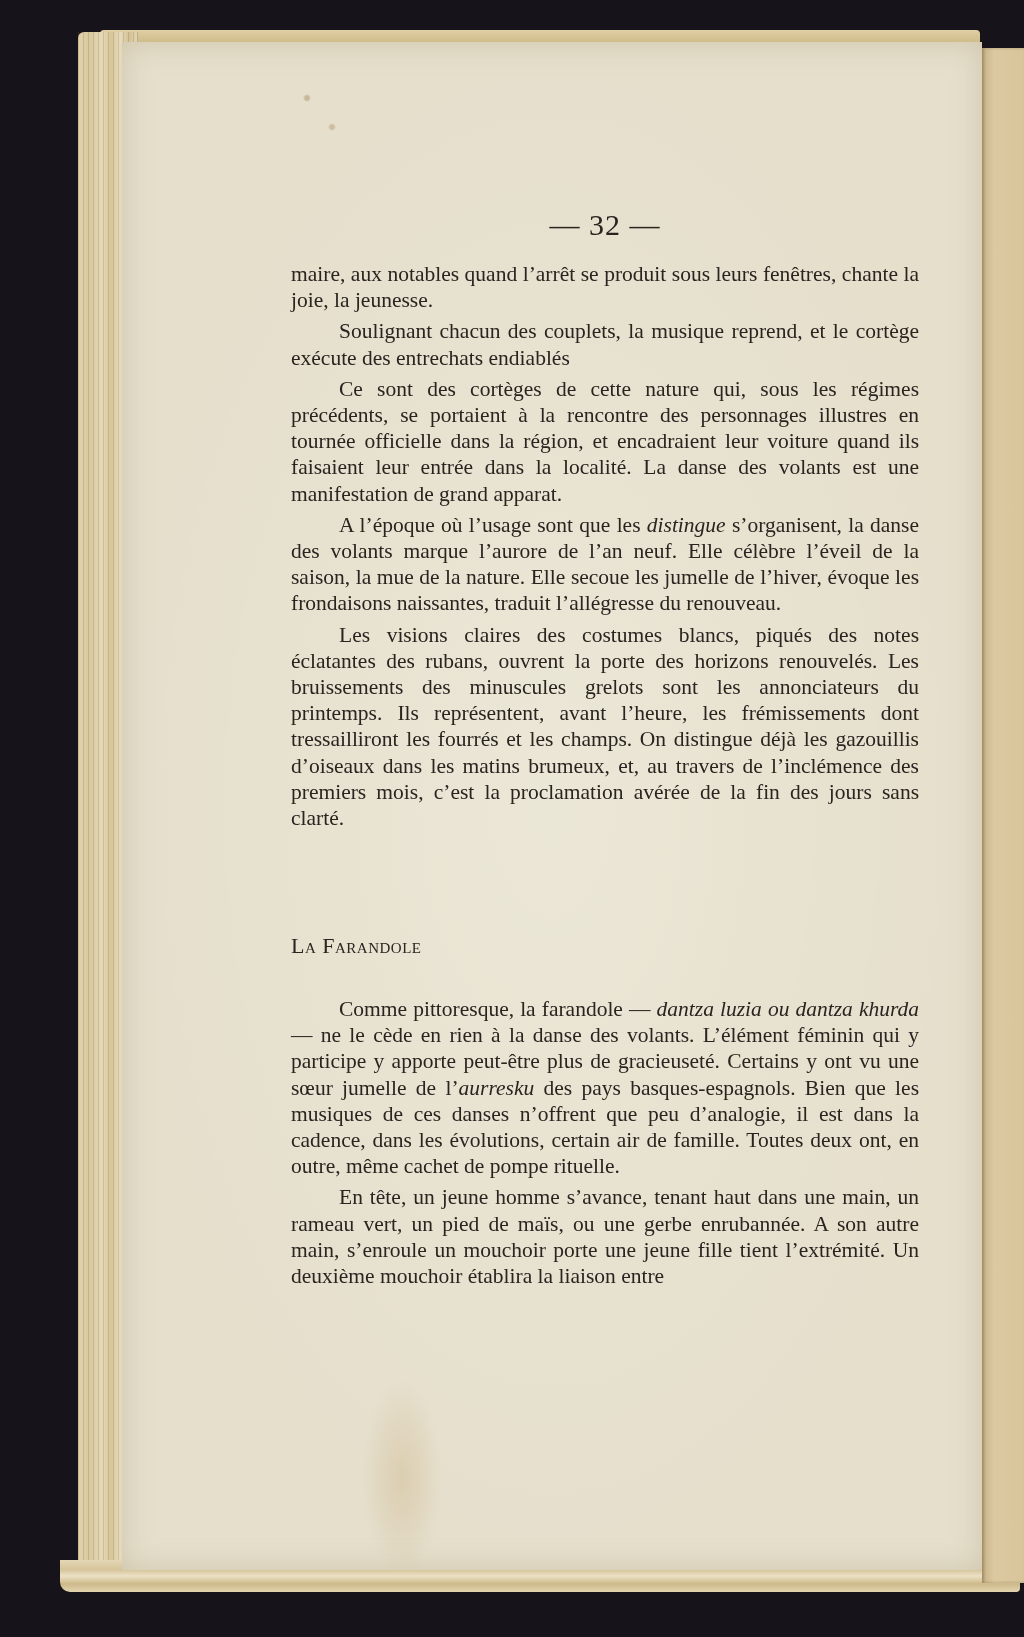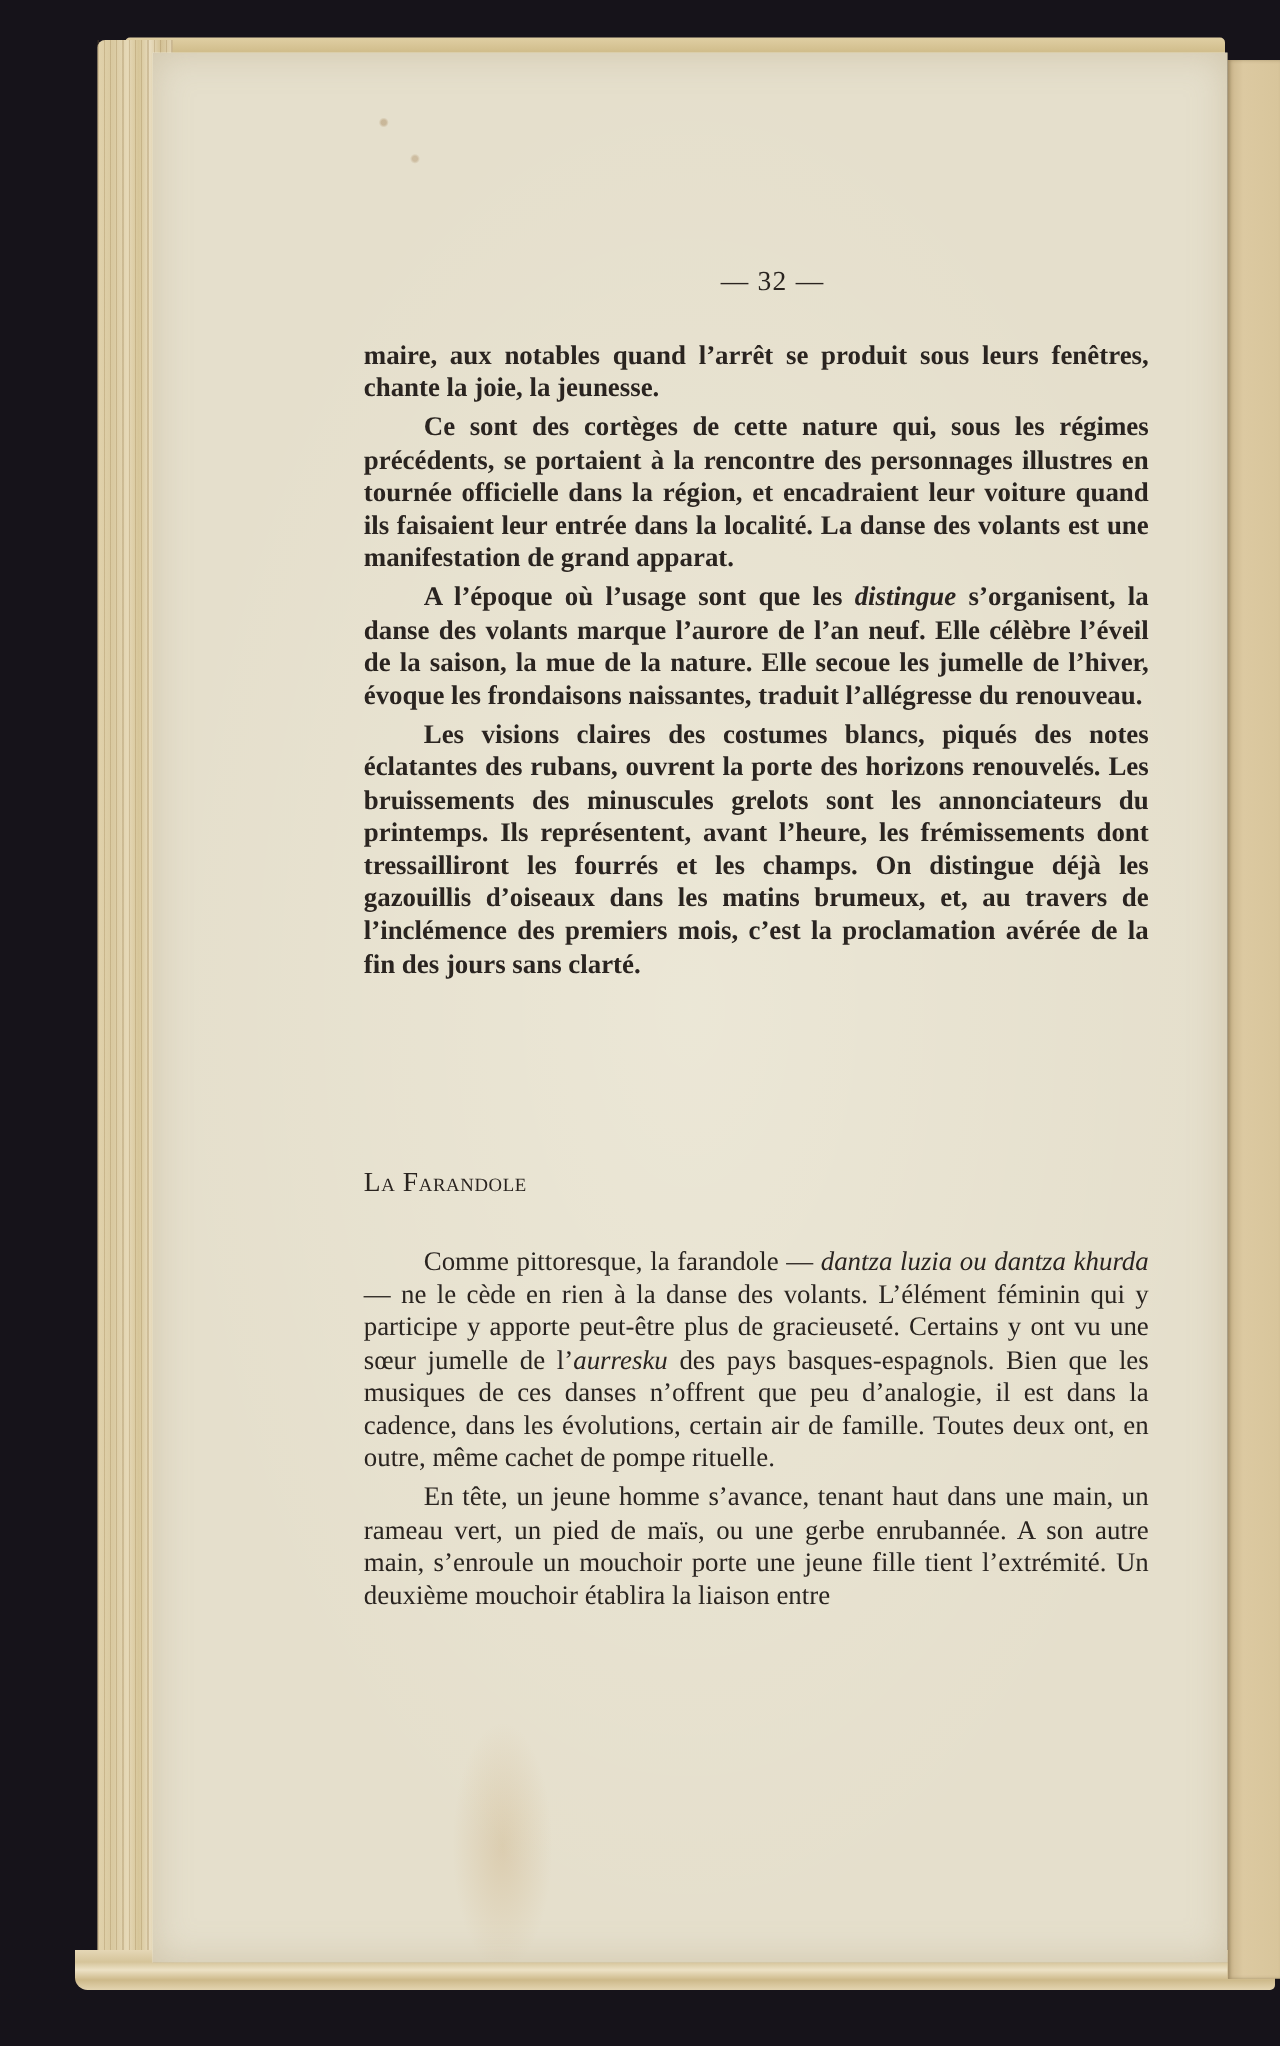--- a/index.html
+++ b/index.html
@@ -52,31 +52,31 @@
         radial-gradient(ellipse at 280px 1435px, rgba(190,150,90,0.25), transparent 40px);
       box-shadow: inset 0 0 30px rgba(170,150,110,0.35);
     }
     .text-block {
       position: absolute; left: 291px; top: 0; width: 628px;
       color: #2a2420;
       font-size: 21.5px;
       line-height: 26.2px;
     }
     .page-number {
-      position: absolute; left: 13px; top: 212px; width: 100%;
-      text-align: center; font-size: 22px; letter-spacing: 1px;
+      position: absolute; left: 0; top: 212px; width: 100%;
+      text-align: center; font-size: 30px; letter-spacing: 1px;
     }
     .para {
       margin: 0; text-align: justify;
       text-indent: 48px;
       hyphens: manual;
     }
     .para.noindent { text-indent: 0; }
     .para + .para { margin-top: 5px; }
-    .section-1 { position: absolute; top: 271px; left: 0; width: 100%; font-weight: bold; }
+    .section-1 { position: absolute; top: 261px; left: 0; width: 100%; }
     .heading {
       position: absolute; top: 933px; left: 0; width: 100%;
       font-size: 22px; letter-spacing: 0.5px;
       font-variant: small-caps;
     }
     .section-2 { position: absolute; top: 996px; left: 0; width: 100%; }
     em { font-style: italic; }
   </style>
 </head>
 <body>
@@ -88,20 +88,21 @@
   </div>
 <div class="stack-bottom"></div>
 <div class="next-page"></div>
 <div class="page"></div>
 
 <div class="text-block">
   <div class="page-number">— 32 —</div>
 
   <div class="section-1">
     <p class="para noindent"><span>maire, aux notables quand l’arrêt se produit sous leurs fenêtres, chante la joie, la jeunesse.</span></p>
+    <p class="para"><span>Soulignant chacun des couplets, la musique reprend, et le cortège exécute des entrechats endiablés</span></p>
     <p class="para"><span>Ce sont des cortèges de cette nature qui, sous les régimes précédents, se portaient à la rencontre des personnages illustres en tournée officielle dans la région, et encadraient leur voiture quand ils faisaient leur entrée dans la localité. La danse des volants est une manifestation de grand apparat.</span></p>
     <p class="para"><span>A l’époque où l’usage sont que les </span><em>distingue</em><span> s’organisent, la danse des volants marque l’aurore de l’an neuf. Elle célèbre l’éveil de la saison, la mue de la nature. Elle secoue les jumelle de l’hiver, évoque les frondaisons naissantes, traduit l’allégresse du renouveau.</span></p>
     <p class="para"><span>Les visions claires des costumes blancs, piqués des notes éclatantes des rubans, ouvrent la porte des horizons renouvelés. Les bruissements des minuscules grelots sont les annonciateurs du printemps. Ils représentent, avant l’heure, les frémissements dont tressailliront les fourrés et les champs. On distingue déjà les gazouillis d’oiseaux dans les matins brumeux, et, au travers de l’inclémence des premiers mois, c’est la proclamation avérée de la fin des jours sans clarté.</span></p>
   </div>
 
   <div class="heading">La Farandole</div>
 
   <div class="section-2">
     <p class="para"><span>Comme pittoresque, la farandole — </span><em>dantza luzia ou dantza khurda</em><span> — ne le cède en rien à la danse des volants. L’élément féminin qui y participe y apporte peut-être plus de gracieuseté. Certains y ont vu une sœur jumelle de l’</span><em>aurresku</em><span> des pays basques-espagnols. Bien que les musiques de ces danses n’offrent que peu d’analogie, il est dans la cadence, dans les évolutions, certain air de famille. Toutes deux ont, en outre, même cachet de pompe rituelle.</span></p>
     <p class="para"><span>En tête, un jeune homme s’avance, tenant haut dans une main, un rameau vert, un pied de maïs, ou une gerbe enrubannée. A son autre main, s’enroule un mouchoir porte une jeune fille tient l’extrémité. Un deuxième mouchoir établira la liaison entre</span></p>

